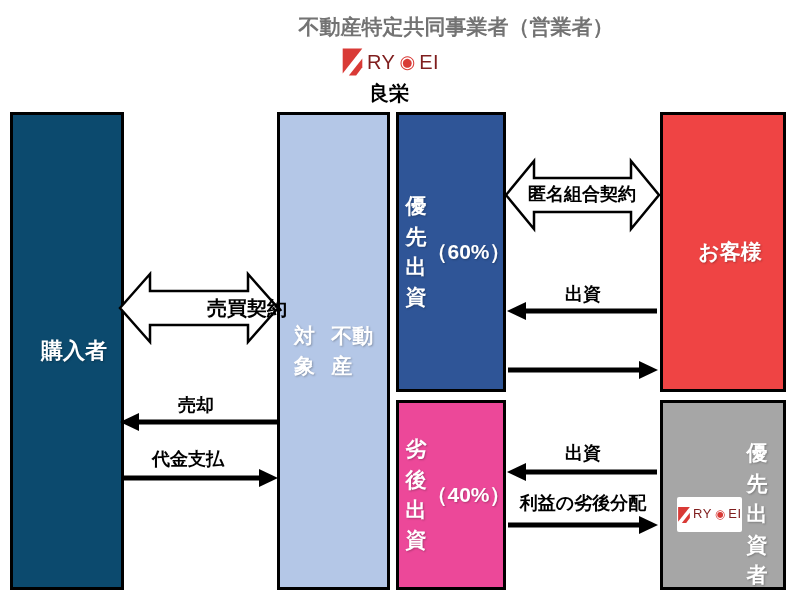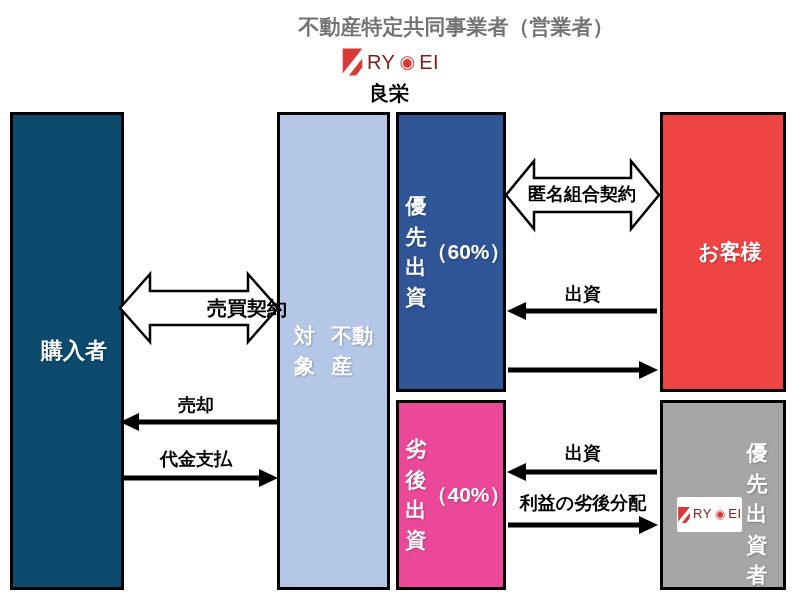--- a/index.html
+++ b/index.html
@@ -128,18 +128,18 @@
 
     <g>
       <line x1="508" y1="525" x2="642" y2="525" stroke="#000" stroke-width="5"></line>
       <polygon points="658,525 639,516 639,534" fill="#000"></polygon>
     </g>
   </svg>
 
   <div class="arrow-label big" style="left:199px;top:308px;margin-left:48px;">売買契約</div>
   <div class="arrow-label" style="left:582px;top:194px;">匿名組合契約</div>
   <div class="arrow-label" style="left:196px;top:405px;">売却</div>
-  <div class="arrow-label" style="left:196px;top:459px;">代金支払</div>
+  <div class="arrow-label" style="left:188px;top:459px;">代金支払</div>
   <div class="arrow-label" style="left:583px;top:294px;">出資</div>
   <div class="arrow-label" style="left:583px;top:453px;">出資</div>
   <div class="arrow-label" style="left:583px;top:503px;">利益の劣後分配</div>
 
 </div>
 
 </body></html>

